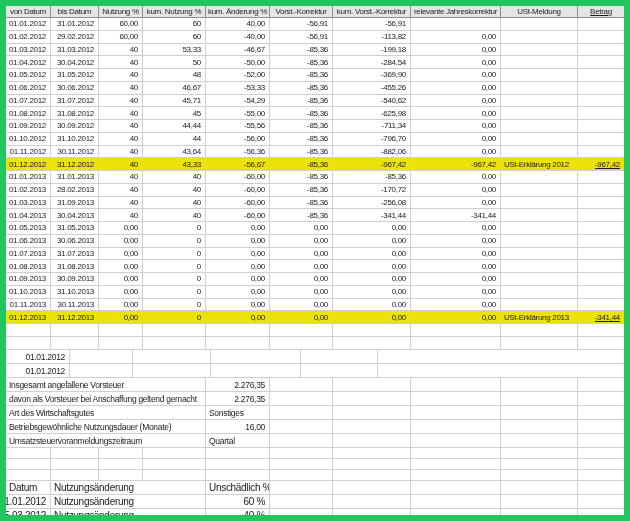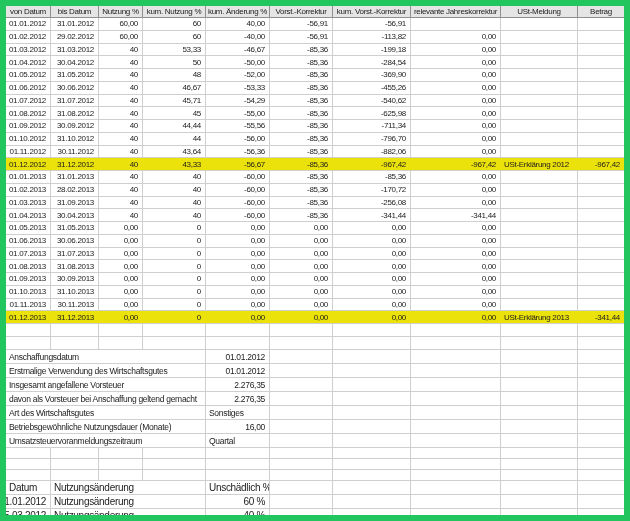--- a/index.html
+++ b/index.html
@@ -19,21 +19,21 @@
   .cell{
     box-sizing:border-box;
     border-right:1px solid #cfcfcf;
     border-bottom:1px solid #cfcfcf;
     padding:0 4px 0 3px;
     white-space:nowrap;
     overflow:hidden;
     display:flex;
     align-items:center;
   }
-  .row .cell:last-child{border-right:none;}
+  .row .cell:last-child{border-right:none;text-decoration:underline;}
   .r{justify-content:flex-end;}
   .l{justify-content:flex-start;}
   .c{justify-content:center;padding:0 1px;}
   .hdr .cell{
     background:#e5e5e5;
     border-right-color:#8f8f8f;
     border-bottom-color:#8f8f8f;
   }
   .hl .cell{
     background:var(--hl,#ece20b);
@@ -381,30 +381,28 @@
         <div class="cell c4"></div>
         <div class="cell c5"></div>
         <div class="cell c6"></div>
         <div class="cell c7"></div>
         <div class="cell c8"></div>
         <div class="cell c9"></div>
       </div>
     </div>
   <div id="info-section">
       <div class="row h-info">
-        <div class="cell cwLabel l">Anschaffungsdatum</div>
         <div class="cell c4 r">01.01.2012</div>
         <div class="cell c5"></div>
         <div class="cell c6"></div>
         <div class="cell c7"></div>
         <div class="cell c8"></div>
         <div class="cell c9"></div>
       </div>
       <div class="row h-info">
-        <div class="cell cwLabel l">Erstmalige Verwendung des Wirtschaftsgutes</div>
         <div class="cell c4 r">01.01.2012</div>
         <div class="cell c5"></div>
         <div class="cell c6"></div>
         <div class="cell c7"></div>
         <div class="cell c8"></div>
         <div class="cell c9"></div>
       </div>
       <div class="row h-info">
         <div class="cell cwLabel l">Insgesamt angefallene Vorsteuer</div>
         <div class="cell c4 r">2.276,35</div>

